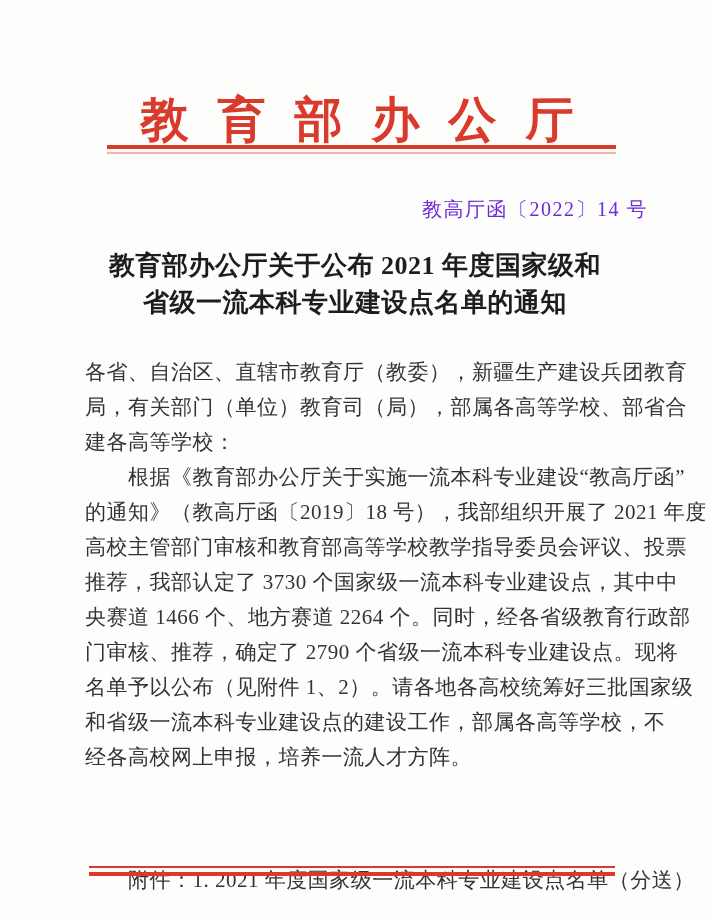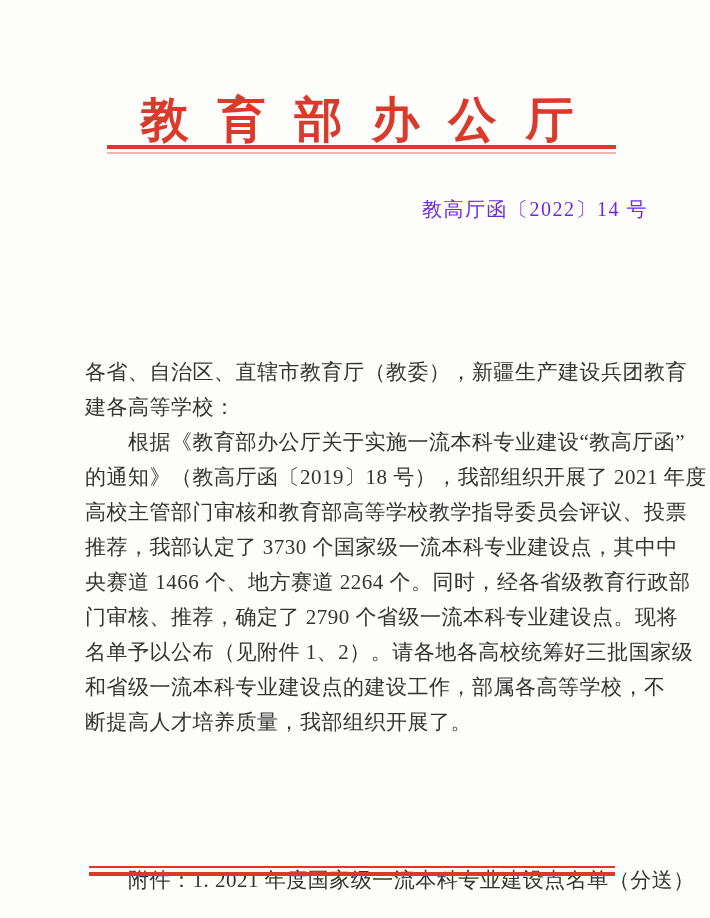--- a/index.html
+++ b/index.html
@@ -114,36 +114,41 @@
 
 <div class="page">
 
   <div class="letterhead">教育部办公厅</div>
 
   <div class="header-rule"></div>
   <div class="header-rule-thin"></div>
 
   <div class="doc-number">教高厅函〔2022〕14 号</div>
 
+  <div class="doc-title">
+      <div class="line">教育部办公厅关于公布 2021 年度国家级和</div>
+      <div class="line">省级一流本科专业建设点名单的通知</div>
+    </div>
 
   <div class="body-block">
     <div>
         <div class="line">各省、自治区、直辖市教育厅（教委），新疆生产建设兵团教育</div>
+        <div class="line">局，有关部门（单位）教育司（局），部属各高等学校、部省合</div>
         <div class="line">建各高等学校：</div>
       </div>
     <div>
         <div class="line">　　根据《教育部办公厅关于实施一流本科专业建设“教高厅函”</div>
         <div class="line">的通知》（教高厅函〔2019〕18 号），我部组织开展了 2021 年度</div>
         <div class="line">高校主管部门审核和教育部高等学校教学指导委员会评议、投票</div>
         <div class="line">推荐，我部认定了 3730 个国家级一流本科专业建设点，其中中</div>
         <div class="line">央赛道 1466 个、地方赛道 2264 个。同时，经各省级教育行政部</div>
         <div class="line">门审核、推荐，确定了 2790 个省级一流本科专业建设点。现将</div>
         <div class="line">名单予以公布（见附件 1、2）。请各地各高校统筹好三批国家级</div>
         <div class="line">和省级一流本科专业建设点的建设工作，部属各高等学校，不</div>
-        <div class="line">断提高人才培养质量，我部组织开展了。</div>
+        <div class="line">经各高校网上申报，培养一流人才方阵。</div>
       </div>
   </div>
 
   <div class="attachment">　　附件：1. 2021 年度国家级一流本科专业建设点名单（分送）</div>
 
   <div class="footer-rule"></div>
 
 </div>
 
 </body></html>

